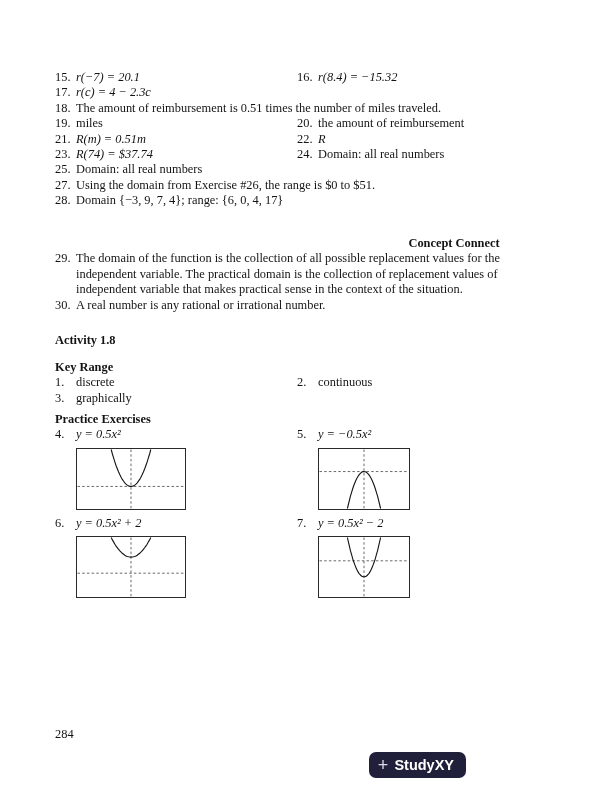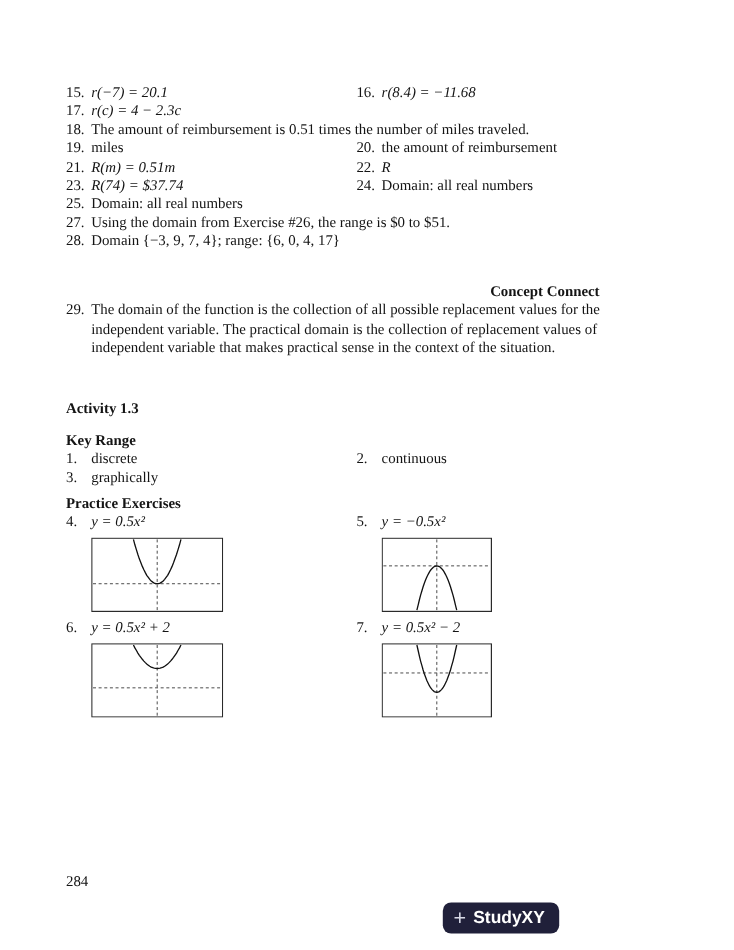--- a/index.html
+++ b/index.html
@@ -52,21 +52,21 @@
     <div class="row">
       <div class="cell-l">
           <div class="item">
         <span class="num">15.</span>
         <span class="math">r(−7) = 20.1</span>
       </div>
         </div>
       <div class="cell-r">
           <div class="item">
         <span class="num">16.</span>
-        <span class="math">r(8.4) = −11.68</span>
+        <span class="math">r(8.4) = −15.32</span>
       </div>
         </div>
     </div>
     <div class="row">
       <div class="cell-l">
           <div class="item">
         <span class="num">17.</span>
         <span class="math">r(c) = 4 − 2.3c</span>
       </div>
         </div>
@@ -130,24 +130,28 @@
       <span>Domain {−3, 9, 7, 4}; range: {6, 0, 4, 17}</span>
     </div>
   </div>
 
   <div class="sec sec-concept">
     <div class="h concept-heading">Concept Connections</div>
     <div class="item">
       <span class="num">29.</span>
       <span>The domain of the function is the collection of all possible replacement values for the independent variable. The practical domain is the collection of replacement values of the independent variable that makes practical sense in the context of the situation.</span>
     </div>
+    <div class="item">
+      <span class="num">30.</span>
+      <span>A real number is any rational or irrational number.</span>
+    </div>
   </div>
 
   <div class="sec sec-activity">
-    <div class="h">Activity 1.3</div>
+    <div class="h">Activity 1.8</div>
   </div>
 
   <div class="sec sec-keyterms">
     <div class="h">Key Range</div>
     <div class="row">
       <div class="cell-l">
           <div class="item">
         <span class="num">1.</span>
         <span>discrete</span>
       </div>

